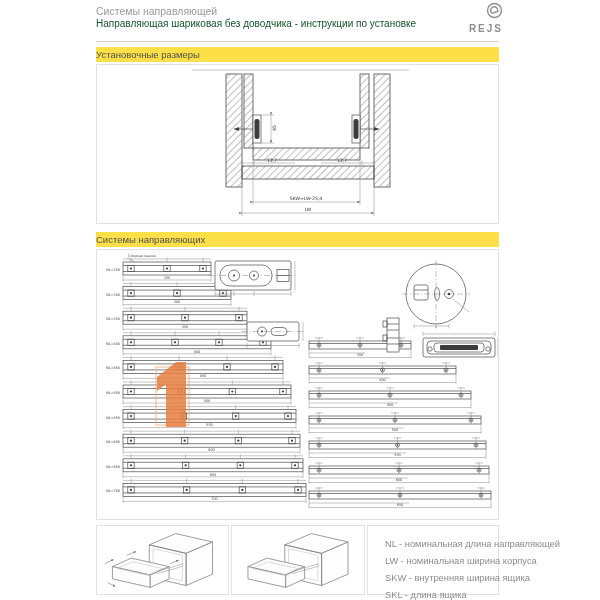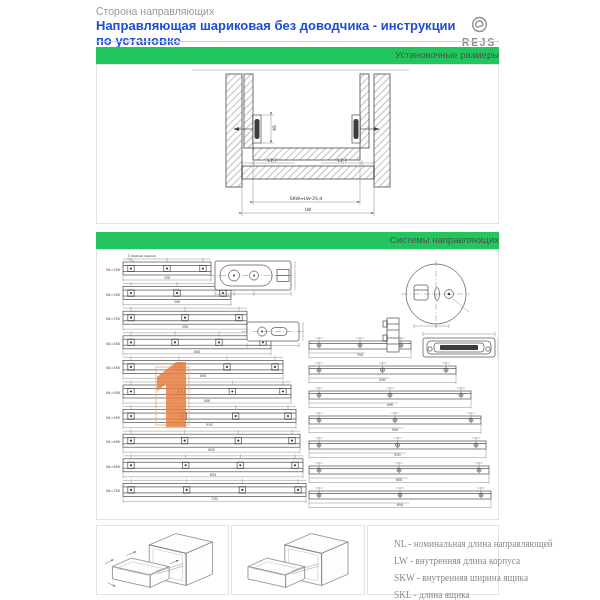--- a/index.html
+++ b/index.html
@@ -1,26 +1,26 @@
 <!DOCTYPE html>
 <html><head>
 <meta charset="utf-8">
 <style>
   html,body{margin:0;padding:0;background:#fff;}
   .page{position:relative;width:600px;height:600px;background:#fff;overflow:hidden;
         font-family:"Liberation Sans",sans-serif;}
   .eyebrow{position:absolute;left:96px;top:5px;font-size:10.5px;color:#9a9a9a;}
-  .title{position:absolute;left:96px;top:18px;font-size:13px;font-weight:bold;color:#1d4ed8;width:370px;}
-  .brand{position:absolute;left:455px;top:16px;width:48px;text-align:center;}
+  .title{position:absolute;left:96px;top:18px;font-size:10px;font-weight:normal;color:#14532d;width:370px;}
+  .brand{position:absolute;left:455px;top:2px;width:48px;text-align:right;}
   .brand-name{font-size:10px;color:#8f8f8f;letter-spacing:2px;font-weight:bold;margin-top:0px;}
   .rule{position:absolute;left:96px;top:41px;width:403px;border-top:1px solid #cfcfcf;}
-  .secbar{position:absolute;left:96px;width:403px;height:24px;background:#22c55e;color:#4f4f4f;
-          font-size:9.5px;text-align:right;line-height:15px;}
+  .secbar{position:absolute;left:96px;width:403px;height:15px;background:#fde047;color:#4f4f4f;
+          font-size:9.5px;text-align:left;line-height:15px;}
   .box{position:absolute;border:1px solid #e2e2e2;background:#fff;box-sizing:border-box;}
-  .legend{padding:13px 0 0 26px;font-family:Liberation Serif, serif;}
+  .legend{padding:13px 0 0 17px;}
   .legend div{font-size:9.3px;color:#8c8c8c;margin-bottom:7px;white-space:nowrap;}
   .watermark{position:absolute;left:196px;top:366px;font-size:54px;font-weight:bold;
              color:rgba(90,90,90,0.28);letter-spacing:1px;pointer-events:none;}
   .wlogo{position:absolute;left:152px;top:358px;pointer-events:none;}
   
   .ln{fill:none;stroke:#4a4a4a;stroke-width:.7;}
   .w{fill:#fff;}
   .ht{fill:url(#hat);stroke:#4a4a4a;stroke-width:.8;}
   .fl{fill:#3c3c3c;stroke:none;}
   .lt{fill:none;stroke:#8a8a8a;stroke-width:.5;}
@@ -28,21 +28,21 @@
   .t3{font:3.4px "DejaVu Sans",sans-serif;fill:#444;}
   .t4{font:4.6px "DejaVu Sans",sans-serif;fill:#333;}
   .mid{text-anchor:middle;}
   .end{text-anchor:end;}
 </style>
 </head>
 <body>
 
 <div class="page">
 
-  <div class="eyebrow">Сторона направляющих</div>
+  <div class="eyebrow">Системы направляющей</div>
   <div class="title">Направляющая шариковая без доводчика - инструкции по установке</div>
   <div class="brand">
     <svg width="17" height="17" viewBox="0 0 20 20">
       <circle cx="10" cy="10" r="8.2" fill="none" stroke="#8f8f8f" stroke-width="1.7"></circle>
       <path d="M6.3,12.6 a4.3,4.3 0 1 1 7.6,-1.6 l-7.3,2.4" fill="none" stroke="#8f8f8f" stroke-width="1.7"></path>
     </svg>
     <div class="brand-name">REJS</div>
   </div>
   <div class="rule"></div>
 
@@ -603,21 +603,21 @@
       </g>
     </svg>
   </div>
   <div class="box" style="left:231px;top:525px;width:134px;height:70px">
     <svg width="132" height="68" viewBox="0 0 132 72">
       <use href="#cab"></use>
     </svg>
   </div>
   <div class="box legend" style="left:367px;top:525px;width:132px;height:70px">
     <div>NL - номинальная длина направляющей</div>
-    <div>LW - внутренняя длина корпуса</div>
+    <div>LW - номинальная ширина корпуса</div>
     <div>SKW - внутренняя ширина ящика</div>
     <div>SKL - длина ящика</div>
   </div>
 
   <svg class="wlogo" width="44" height="74" viewBox="0 0 44 74">
     <rect x="4" y="9" width="33" height="58" fill="none" stroke="#e8a476" stroke-width="1" opacity=".8"></rect>
     <path d="M34,4 L34,69 L14,69 L14,26 L5,33 L5,19 L24,4 Z" fill="#e87f3f" opacity=".85"></path>
   </svg>
 
 </div>

